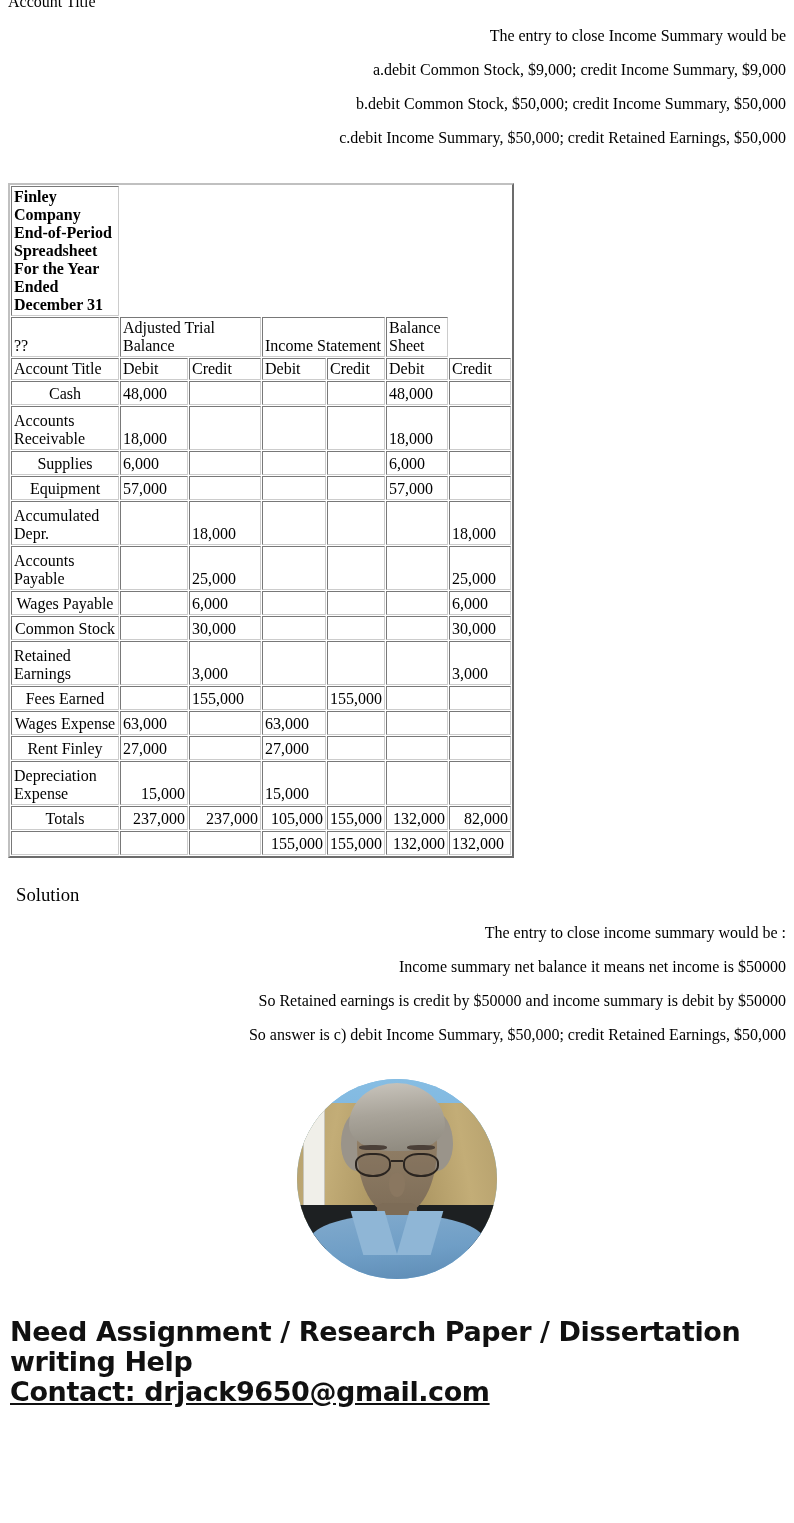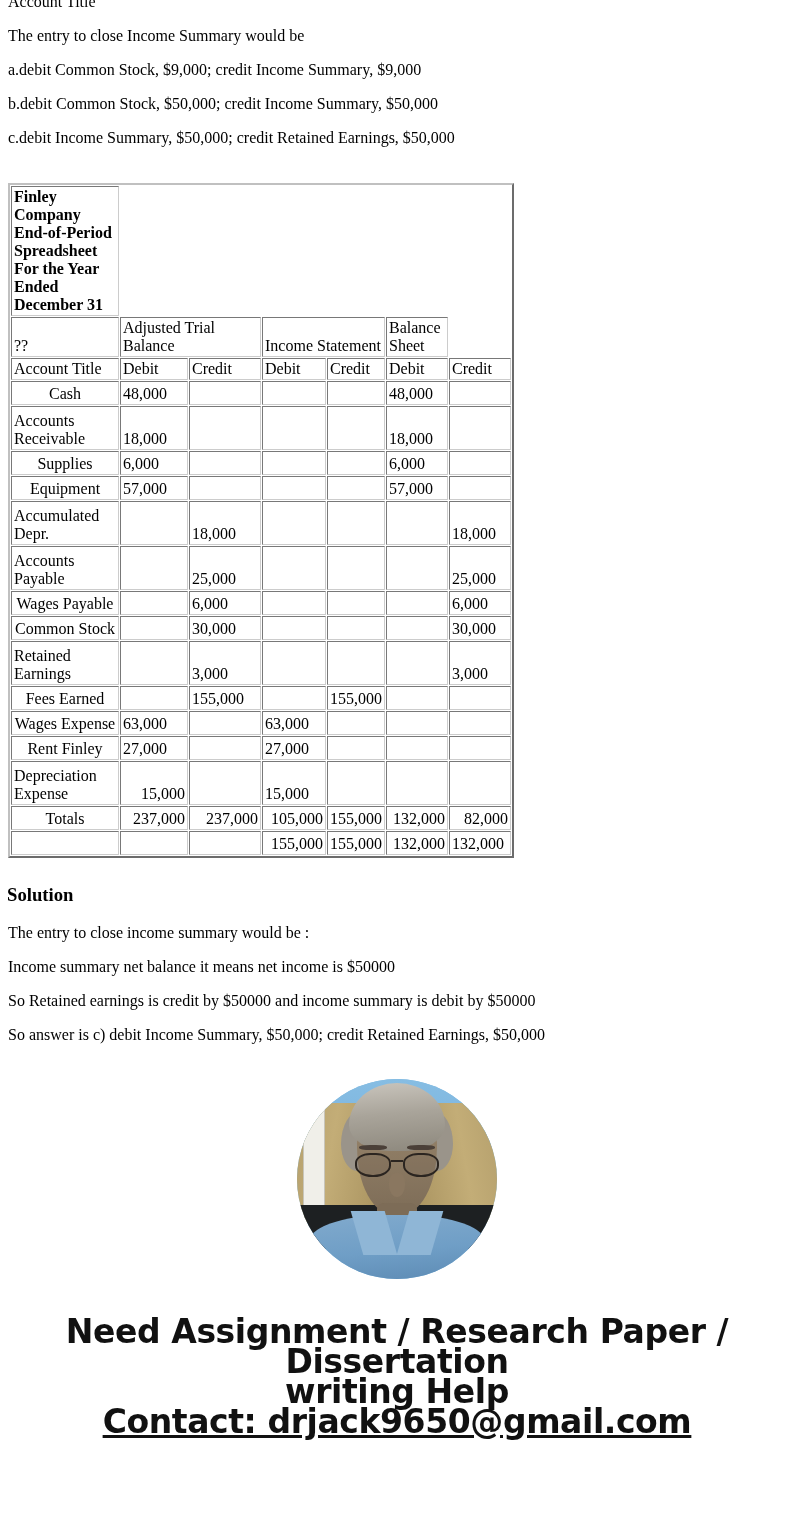--- a/index.html
+++ b/index.html
@@ -38,30 +38,31 @@
     line-height: 21px;
     white-space: nowrap;
   }
 
   
   .para {
     margin: 0;
     padding: 0 8px;
     font-size: 16px;
     line-height: 21px;
+    text-align: right;
   }
   .para-spacer { height: 13px; }
   .para-spacer-lg { height: 16px; }
 
   h3.section-heading {
     margin: 0;
-    padding: 0 7px;
+    padding: 0 16px;
     font-size: 18.7px;
     line-height: 22px;
-    font-weight: bold;
+    font-weight: normal;
   }
 
   
   .table-wrap {
     padding: 0 8px;
     box-sizing: border-box;
   }
   table.ws {
     border-collapse: separate;
     border-spacing: 1px;
@@ -263,24 +264,24 @@
   .av-neck {
     position: absolute;
     left: 40%; bottom: 22%;
     width: 20%; height: 16%;
     background: #7d6c57;
     border-radius: 18% 18% 44% 44%;
   }
 
   
   .promo {
-    text-align: center;
+    text-align: left;
     font-family: "DejaVu Sans", "Liberation Sans", sans-serif;
     font-weight: bold;
-    font-size: 33px;
+    font-size: 27px;
     line-height: 30px;
     letter-spacing: -0.4px;
     color: #111111;
     padding: 0 10px;
     box-sizing: border-box;
   }
   .promo .line2 { display: block; }
   .promo .line3 { display: block; text-decoration: underline; }
 </style>
 </head>

